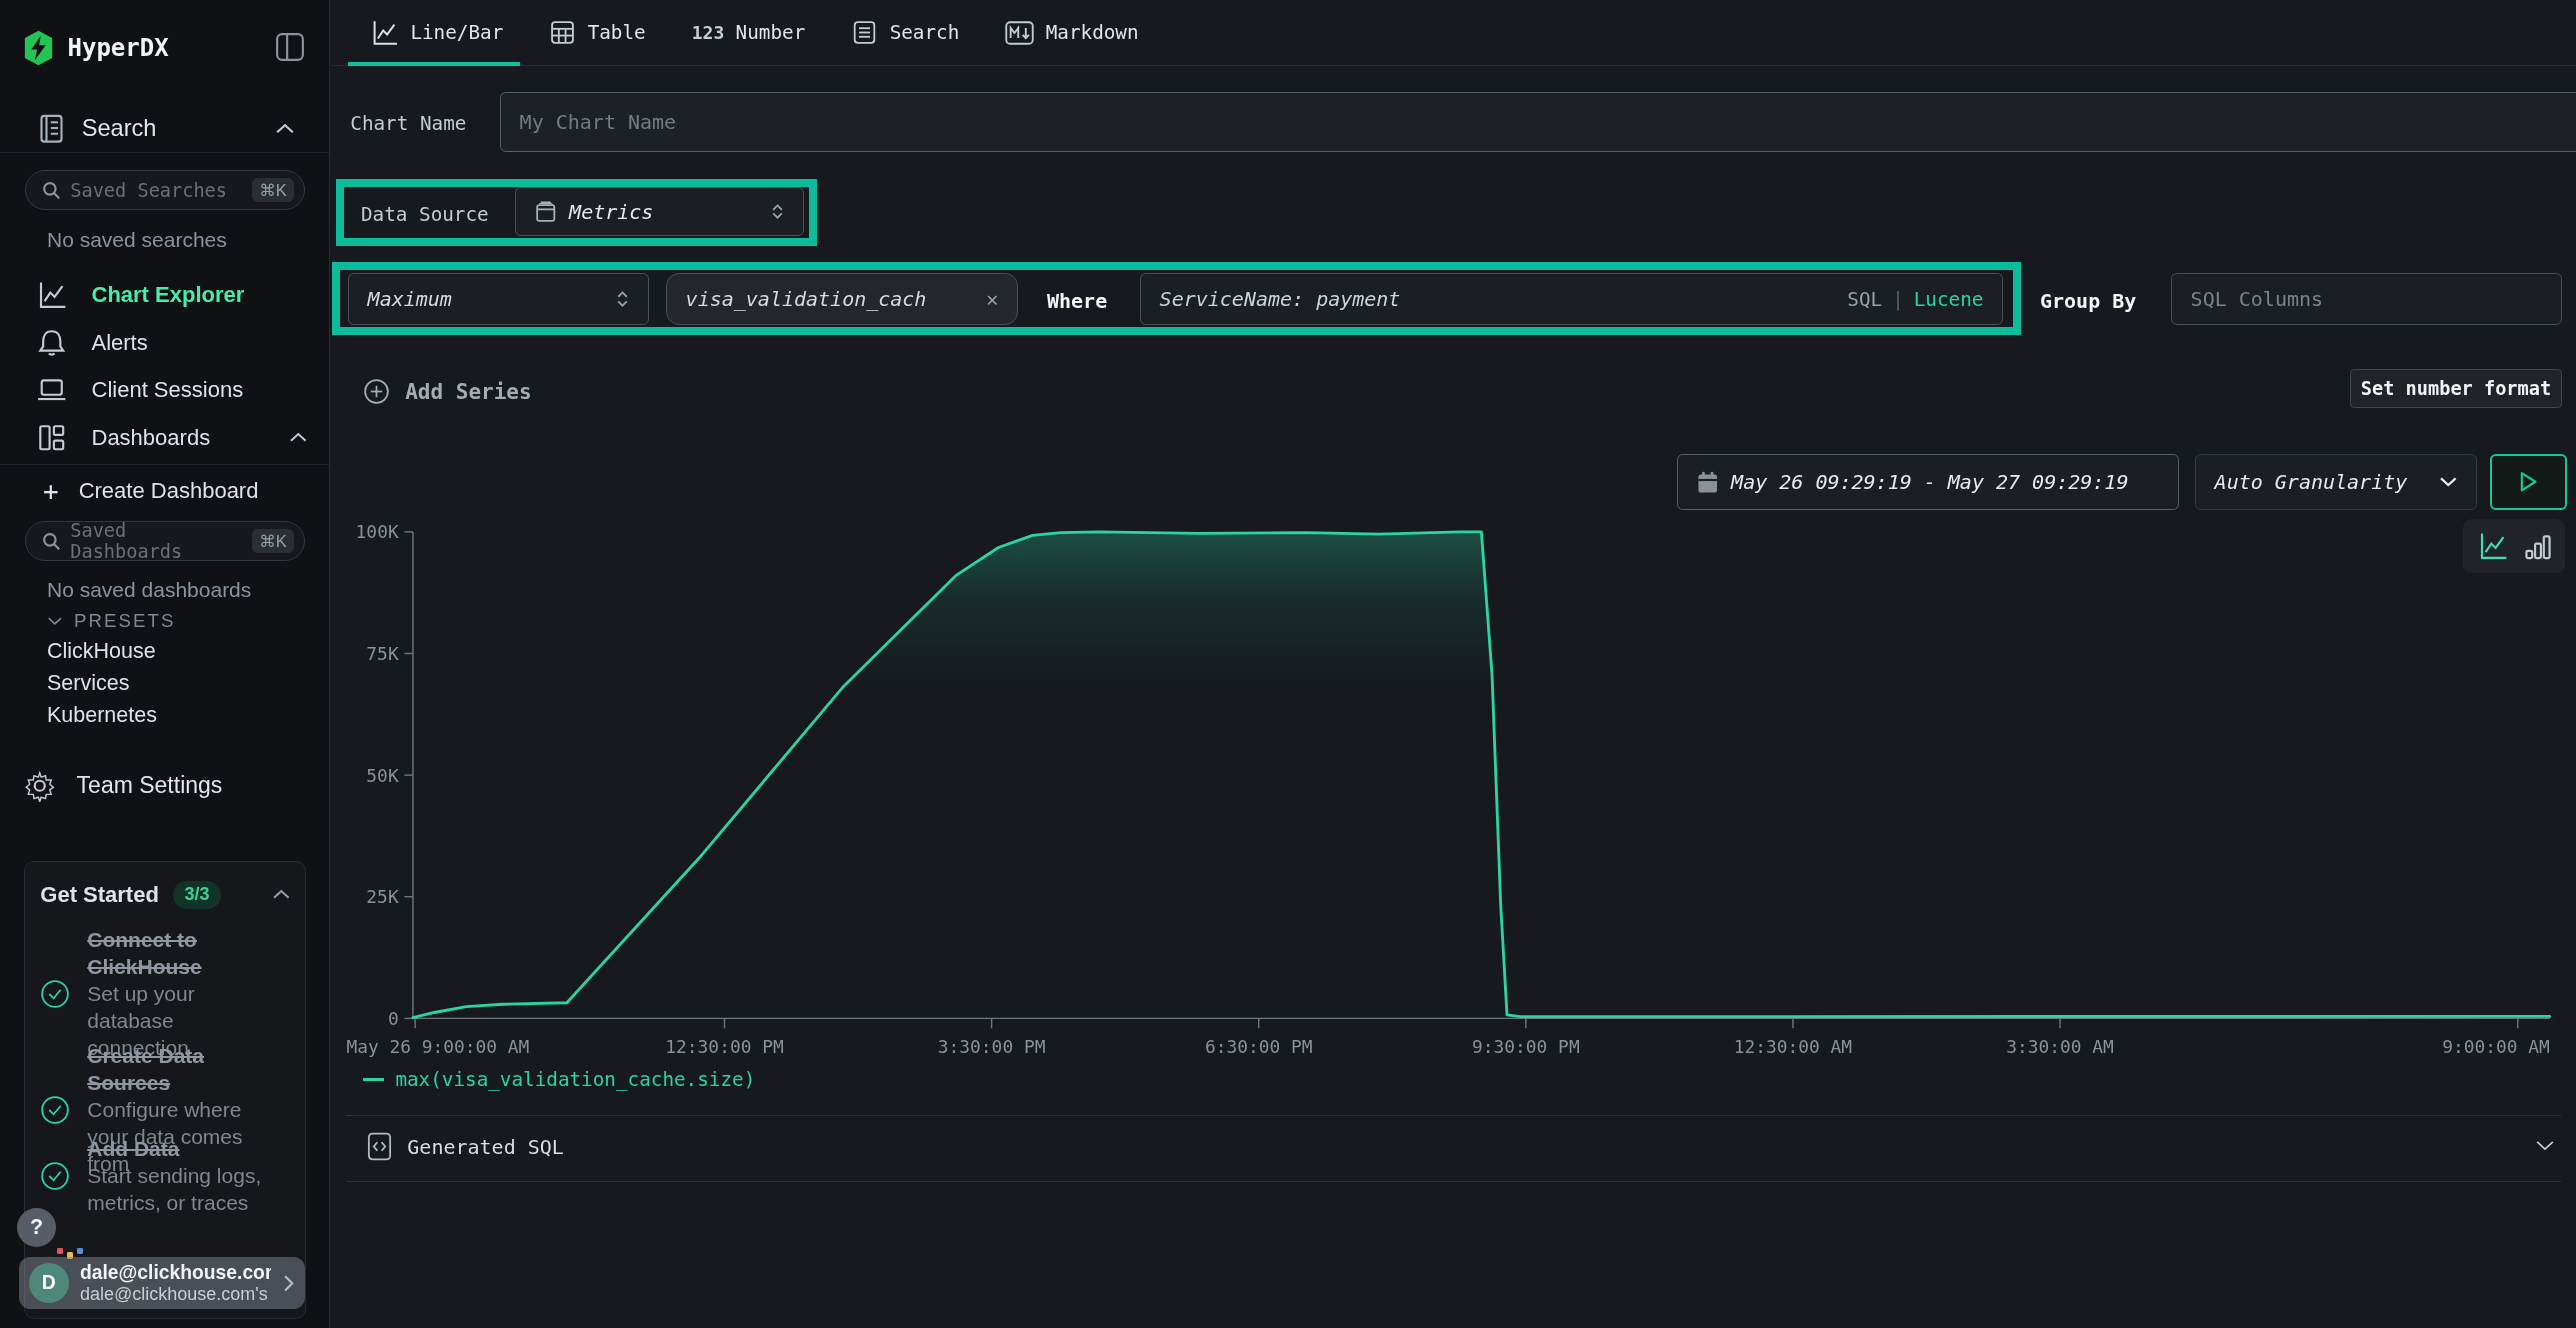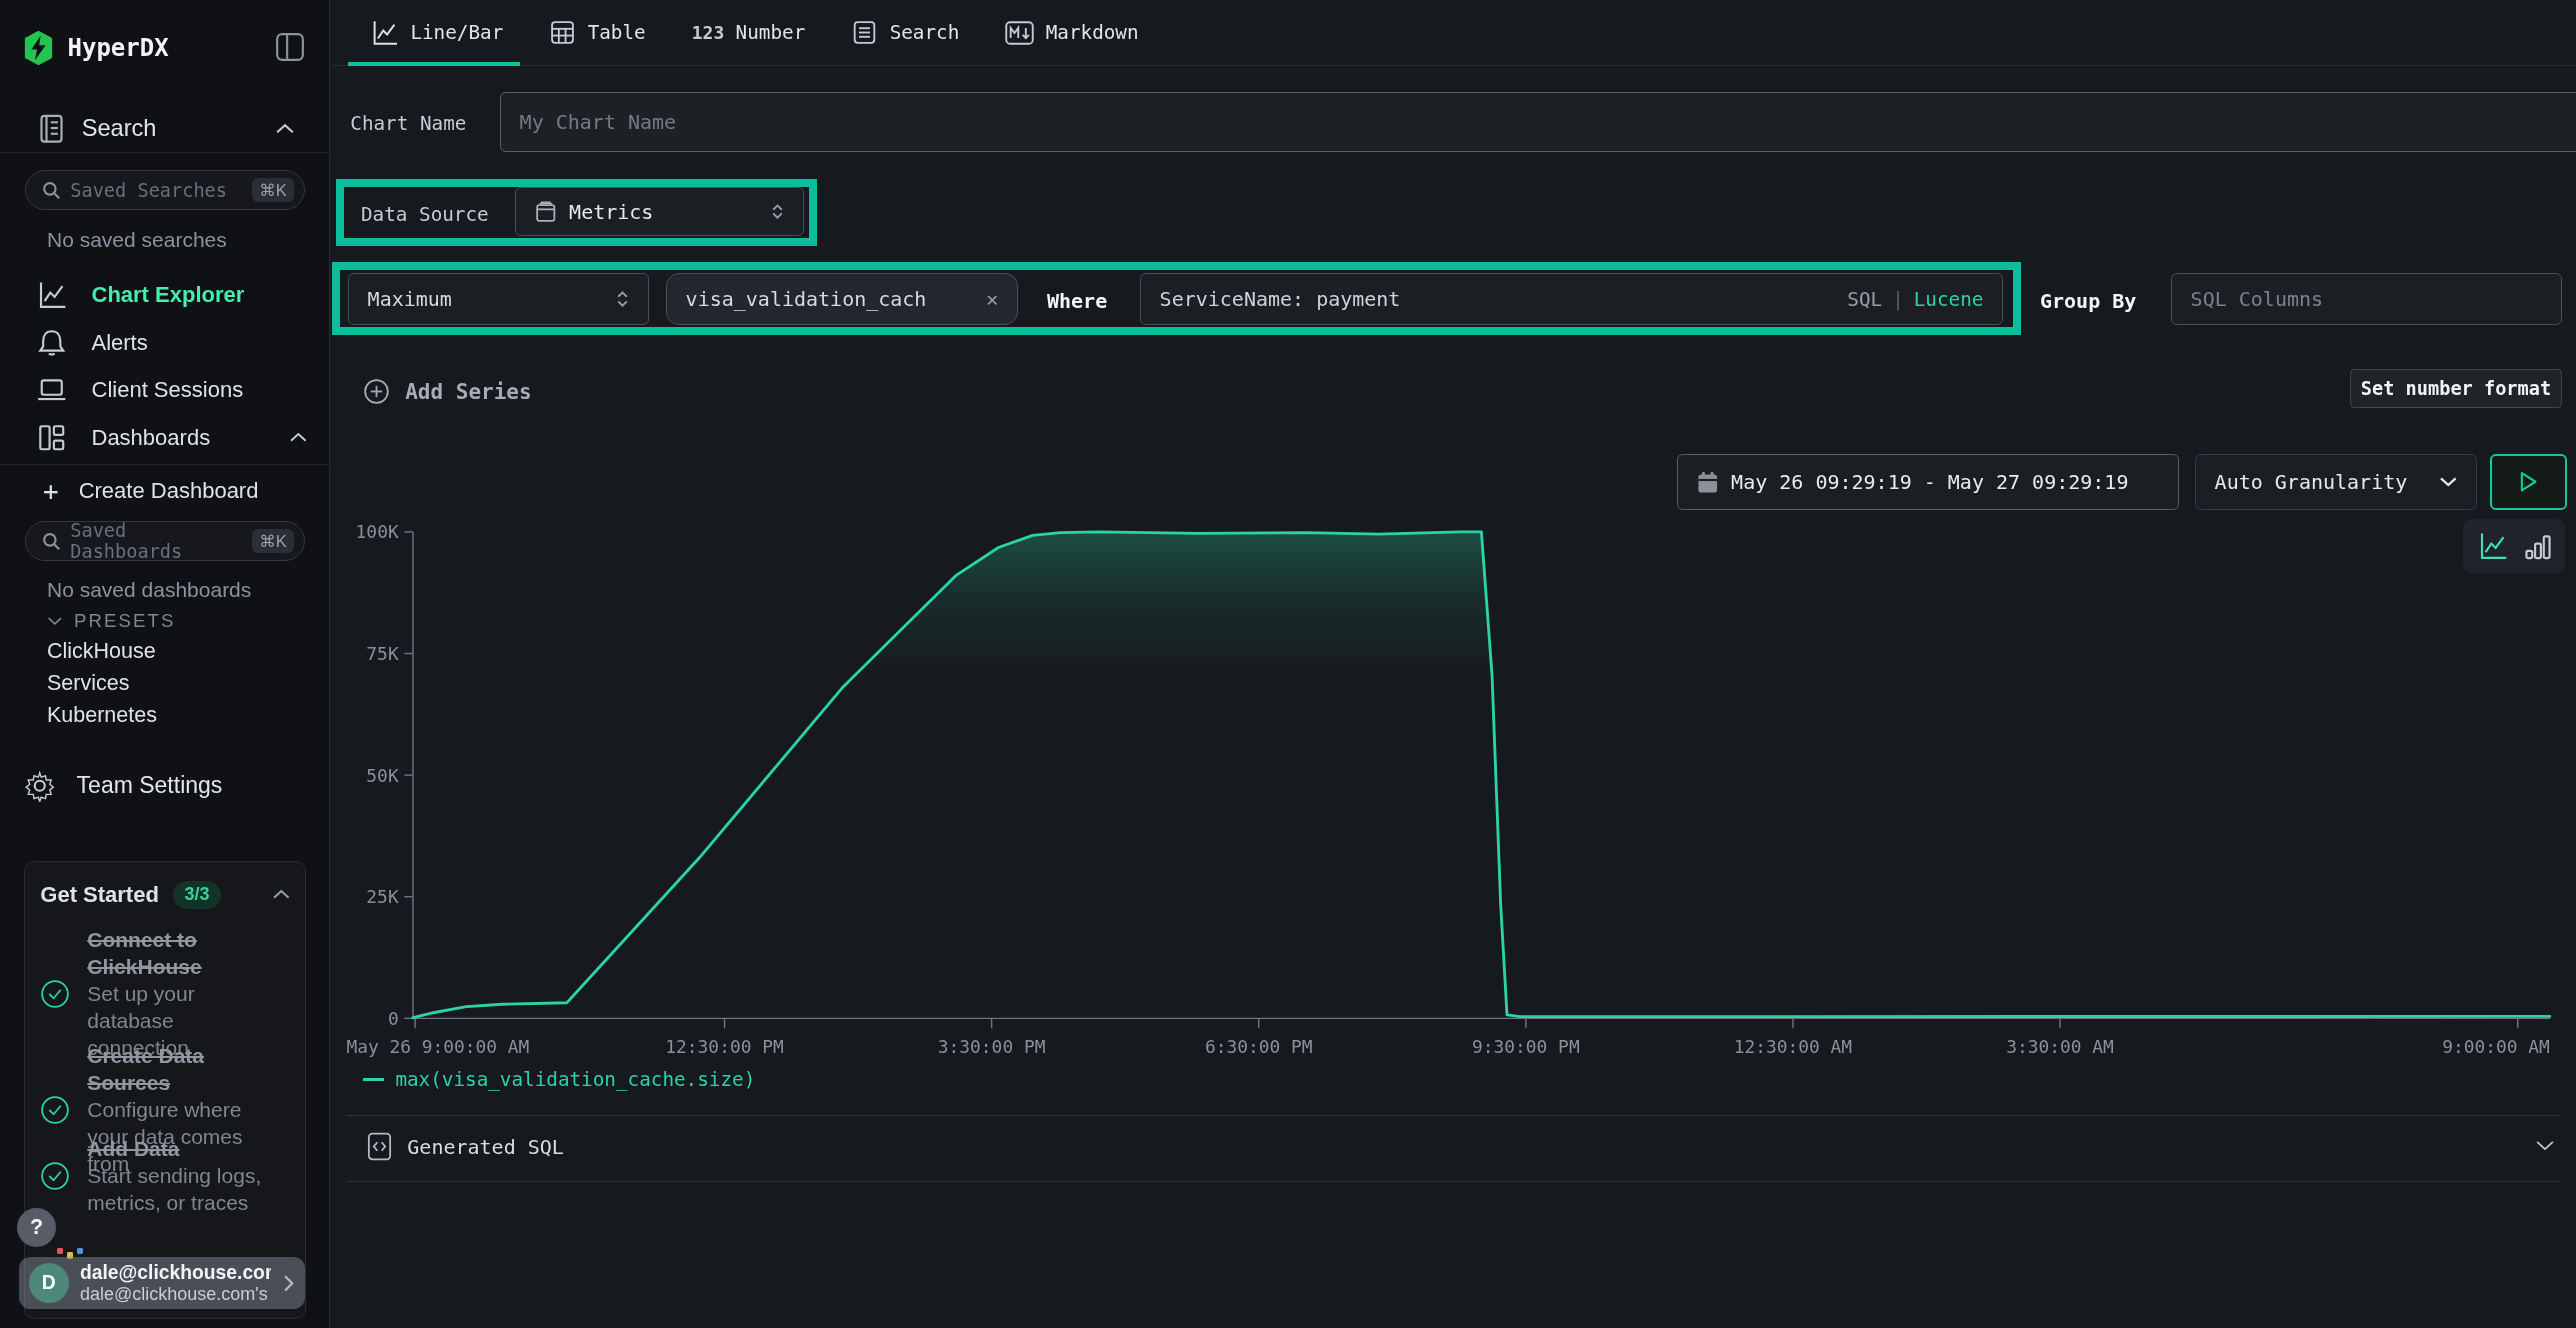--- a/index.html
+++ b/index.html
@@ -46,21 +46,21 @@
 
   
   .main { position:absolute; left:331px; top:0; width:2245px; height:1328px; background:#16191d; }
   .tabbar { position:absolute; left:0; top:0; width:2245px; height:66px; border-bottom:1.4px solid #282c31; display:flex; align-items:center; padding-left:39px; gap:46px; }
   .tab { display:flex; align-items:center; gap:11.4px; font-size:19.3px; color:#e2e5ea; }
   .tab-underline { position:absolute; left:16.5px; top:62px; width:172px; height:4.3px; background:#0fbf9e; }
   .field-label { font-size:19.3px; color:#c6cbd1; }
   .bold-label { font-size:20px; color:#f4f6f8; font-weight:bold; }
   .input { background:#1b1f24; border:1.4px solid #4a5057; border-radius:5.7px; display:flex; align-items:center; padding:0 18.6px; gap:13px; }
   .ph { color:#747b83; font-size:20px; }
-  .val { color:#ced3d9; font-size:20px; }
+  .val { color:#ced3d9; font-size:20px;font-style:italic; }
   .chart-name-input { left:148px; top:92px; width:2084px; height:60px; border-color:#596067; background:#1d2126;margin-left:21px; }
   .anno { border:8.6px solid #0cbd9c; pointer-events:none; z-index:5; }
   .select-arrows { margin-left:auto; display:flex; flex-direction:column; gap:1.4px; }
   .chip { background:#23272d; }
   .sql-toggle { margin-left:auto; font-size:19.3px; color:#9aa0a8; display:flex; gap:10px; align-items:center; }
   .sql-toggle .sep { color:#5a6067; }
   .sql-toggle .lucene { color:#2bd4a3; }
   .add-series { left:31.5px; top:378px; display:flex; align-items:center; gap:15.7px; color:#a6acb4; }
   .add-series span { font-size:21px; font-weight:bold; }
   .btn { background:#202429; border:1.4px solid #42474e; border-radius:4.3px; color:#f1f3f5; font-weight:bold; font-size:18.6px; display:flex; align-items:center; justify-content:center; }

